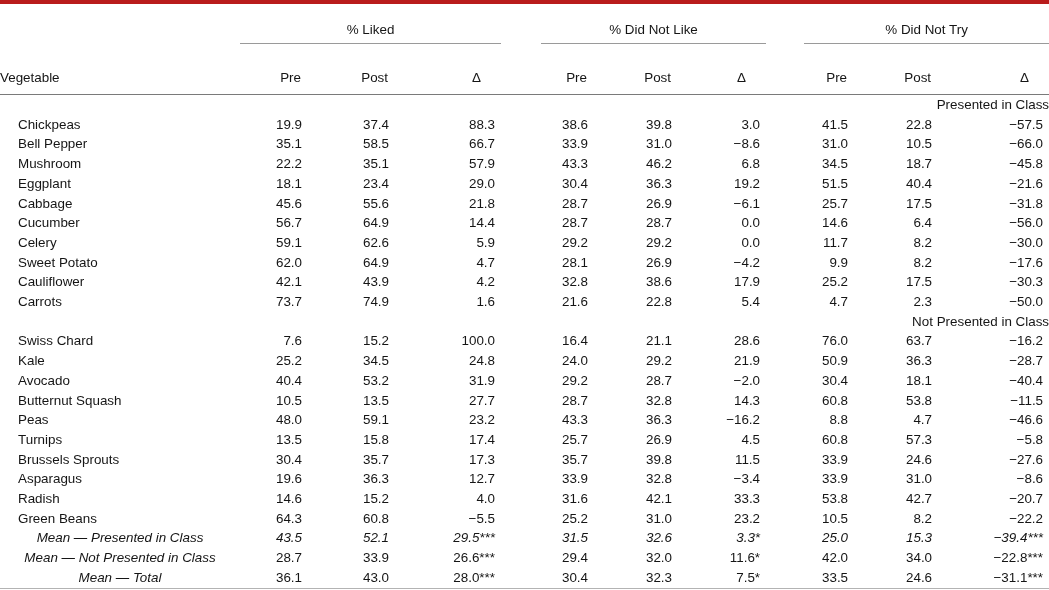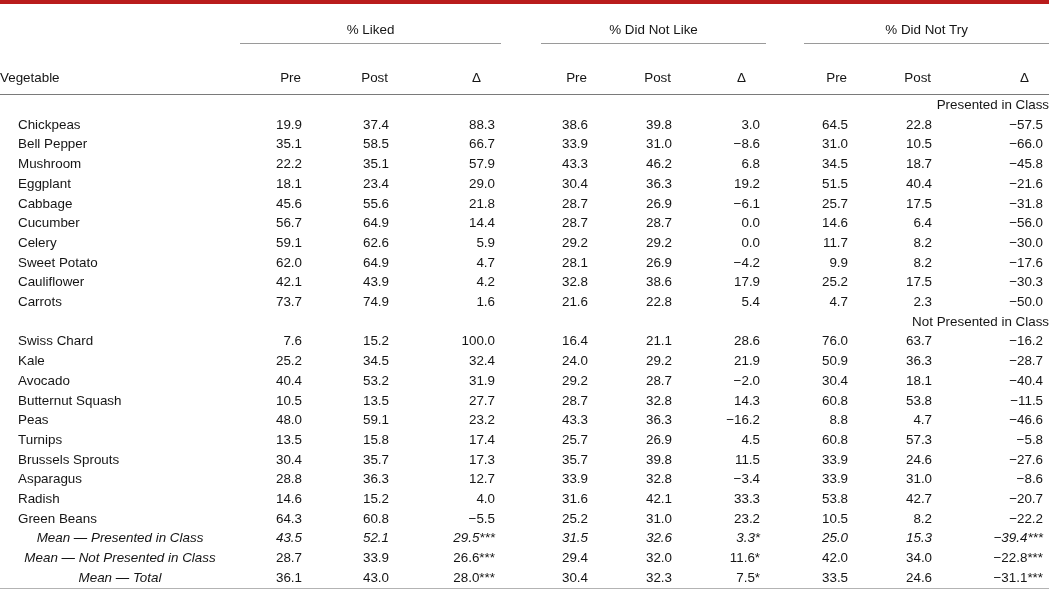--- a/index.html
+++ b/index.html
@@ -88,21 +88,21 @@
         <tr>
           <td class="veg">Chickpeas</td>
           <td class="num">19.9</td>
           <td class="num">37.4</td>
           <td class="delta">88.3</td>
           <td class=""></td>
           <td class="num">38.6</td>
           <td class="num">39.8</td>
           <td class="delta">3.0</td>
           <td class=""></td>
-          <td class="num">64.5</td>
+          <td class="num">41.5</td>
           <td class="num">22.8</td>
           <td class="delta">−57.5</td>
         </tr>
         <tr>
           <td class="veg">Bell Pepper</td>
           <td class="num">35.1</td>
           <td class="num">58.5</td>
           <td class="delta">66.7</td>
           <td class=""></td>
           <td class="num">33.9</td>
@@ -239,21 +239,21 @@
           <td class="delta">28.6</td>
           <td class=""></td>
           <td class="num">76.0</td>
           <td class="num">63.7</td>
           <td class="delta">−16.2</td>
         </tr>
         <tr>
           <td class="veg">Kale</td>
           <td class="num">25.2</td>
           <td class="num">34.5</td>
-          <td class="delta">32.4</td>
+          <td class="delta">24.8</td>
           <td class=""></td>
           <td class="num">24.0</td>
           <td class="num">29.2</td>
           <td class="delta">21.9</td>
           <td class=""></td>
           <td class="num">50.9</td>
           <td class="num">36.3</td>
           <td class="delta">−28.7</td>
         </tr>
         <tr>
@@ -321,21 +321,21 @@
           <td class="num">35.7</td>
           <td class="num">39.8</td>
           <td class="delta">11.5</td>
           <td class=""></td>
           <td class="num">33.9</td>
           <td class="num">24.6</td>
           <td class="delta">−27.6</td>
         </tr>
         <tr>
           <td class="veg">Asparagus</td>
-          <td class="num">28.8</td>
+          <td class="num">19.6</td>
           <td class="num">36.3</td>
           <td class="delta">12.7</td>
           <td class=""></td>
           <td class="num">33.9</td>
           <td class="num">32.8</td>
           <td class="delta">−3.4</td>
           <td class=""></td>
           <td class="num">33.9</td>
           <td class="num">31.0</td>
           <td class="delta">−8.6</td>

